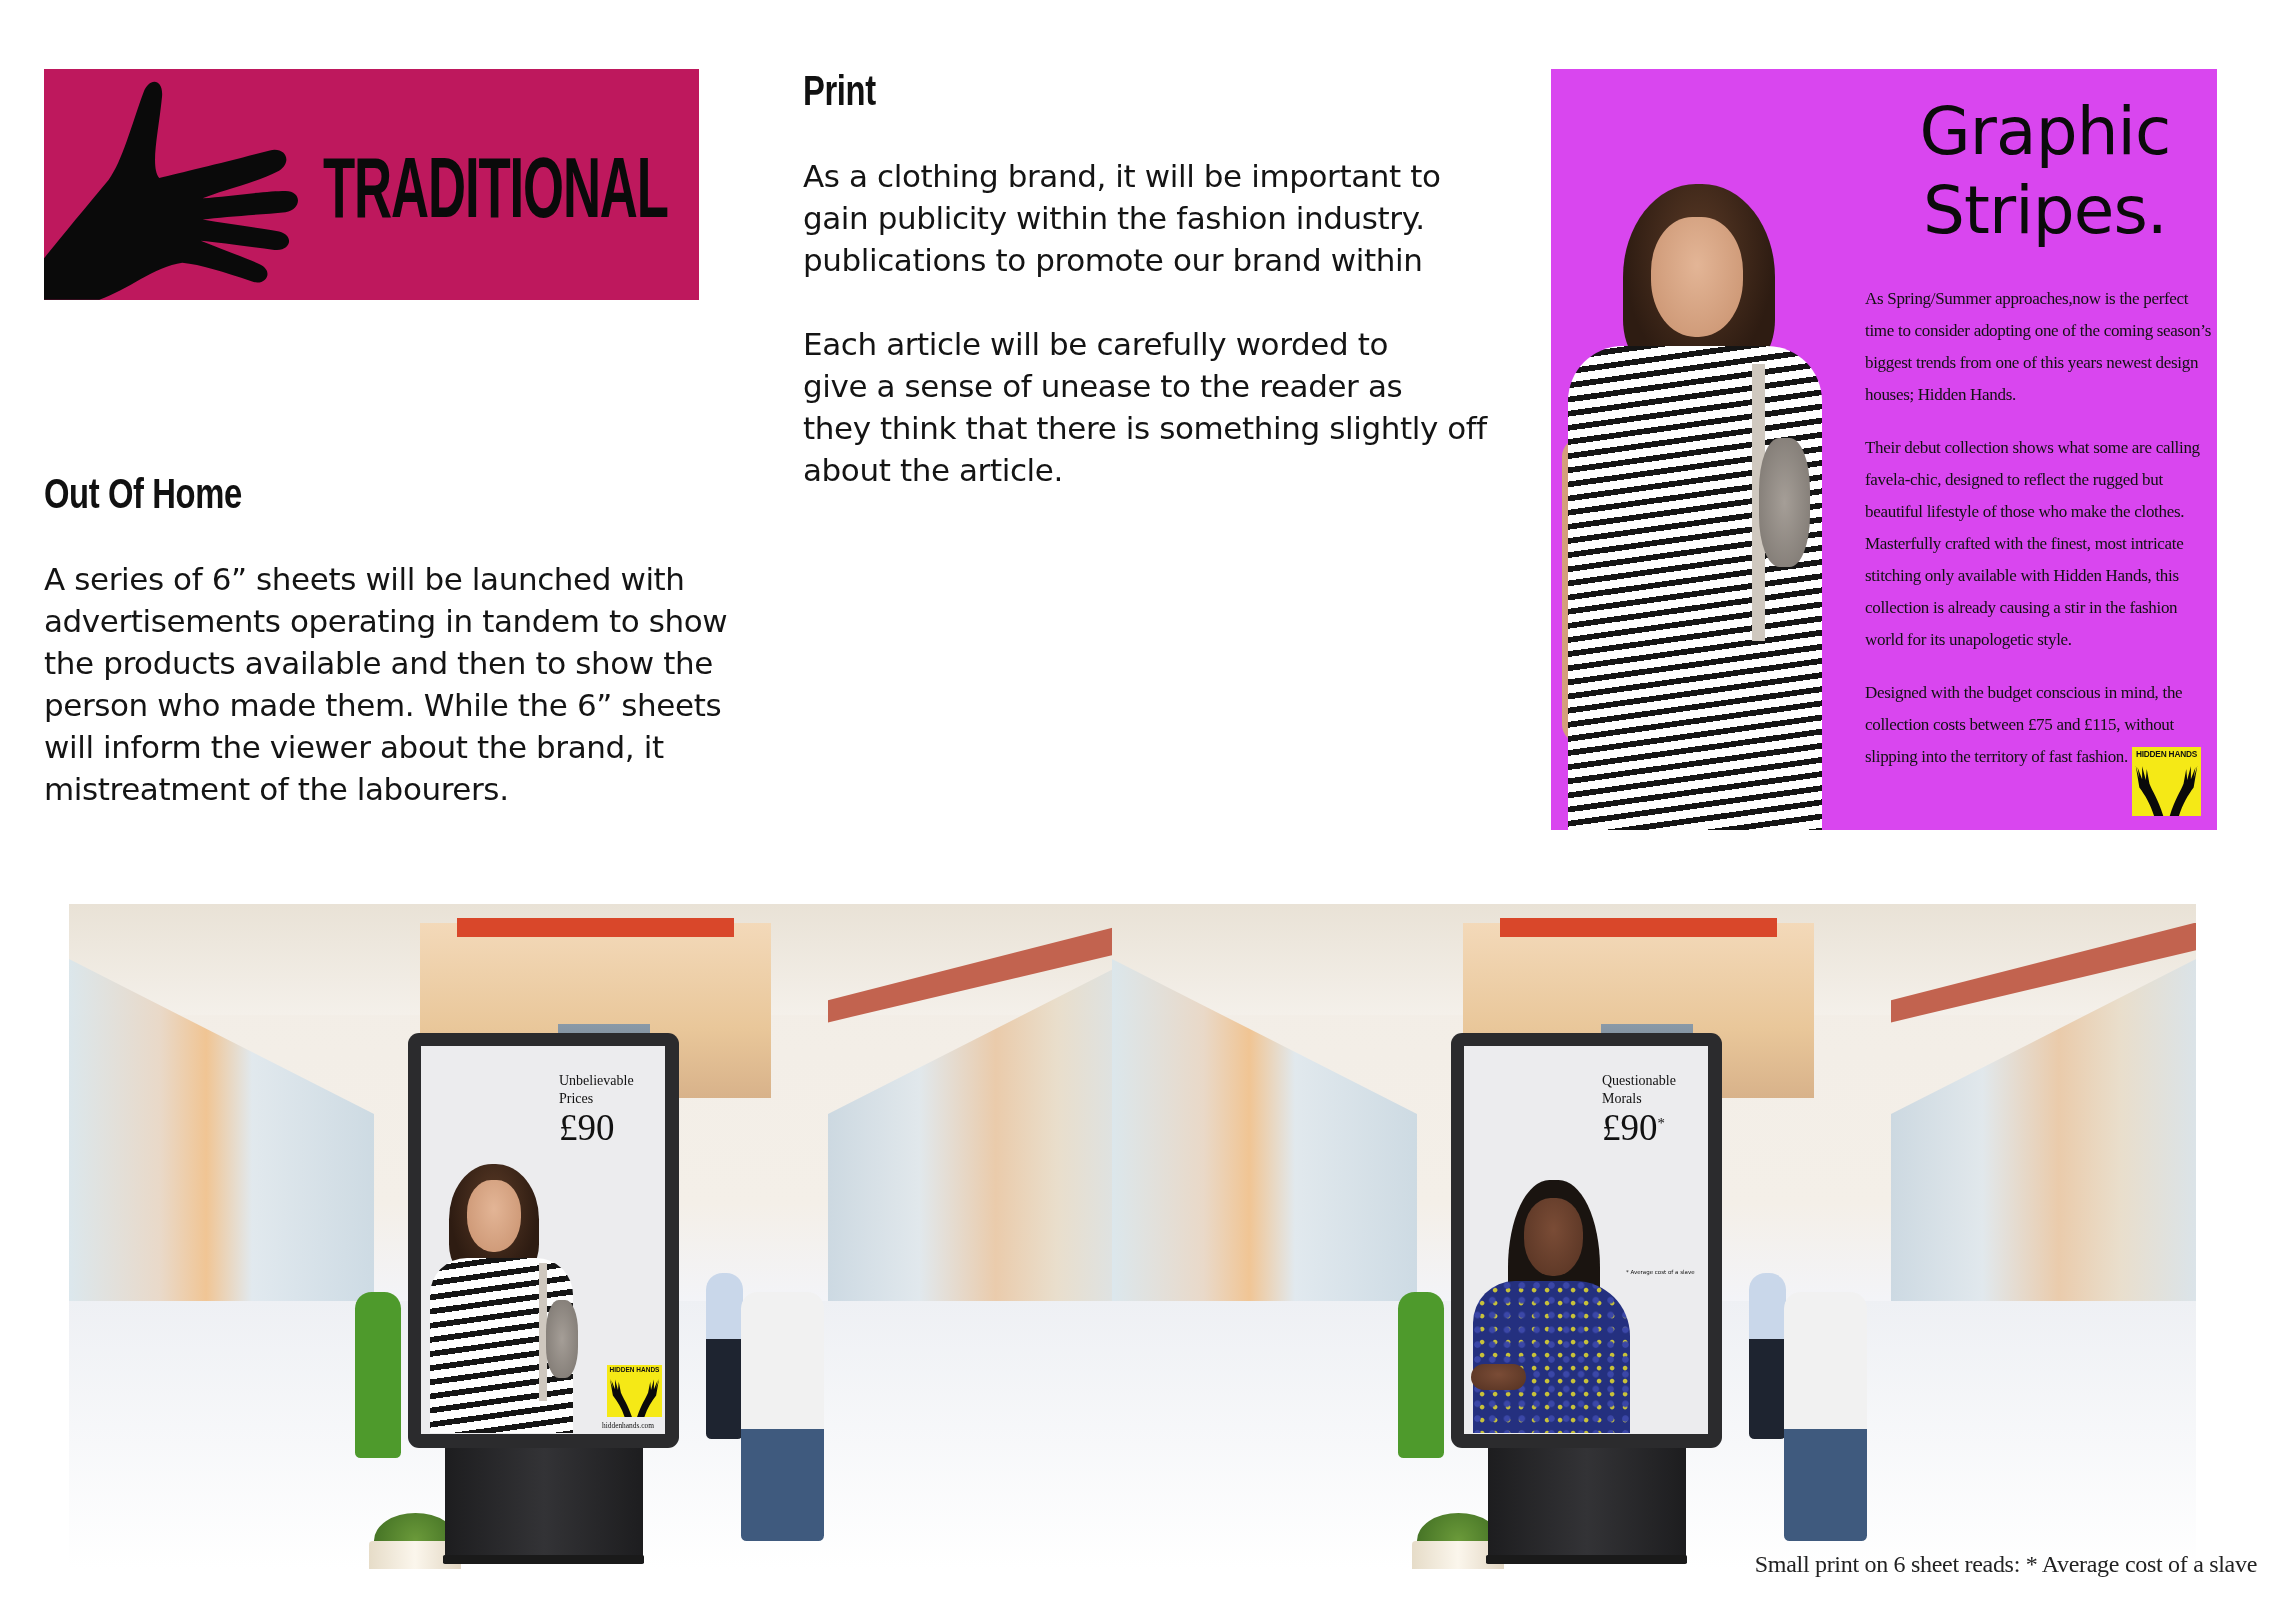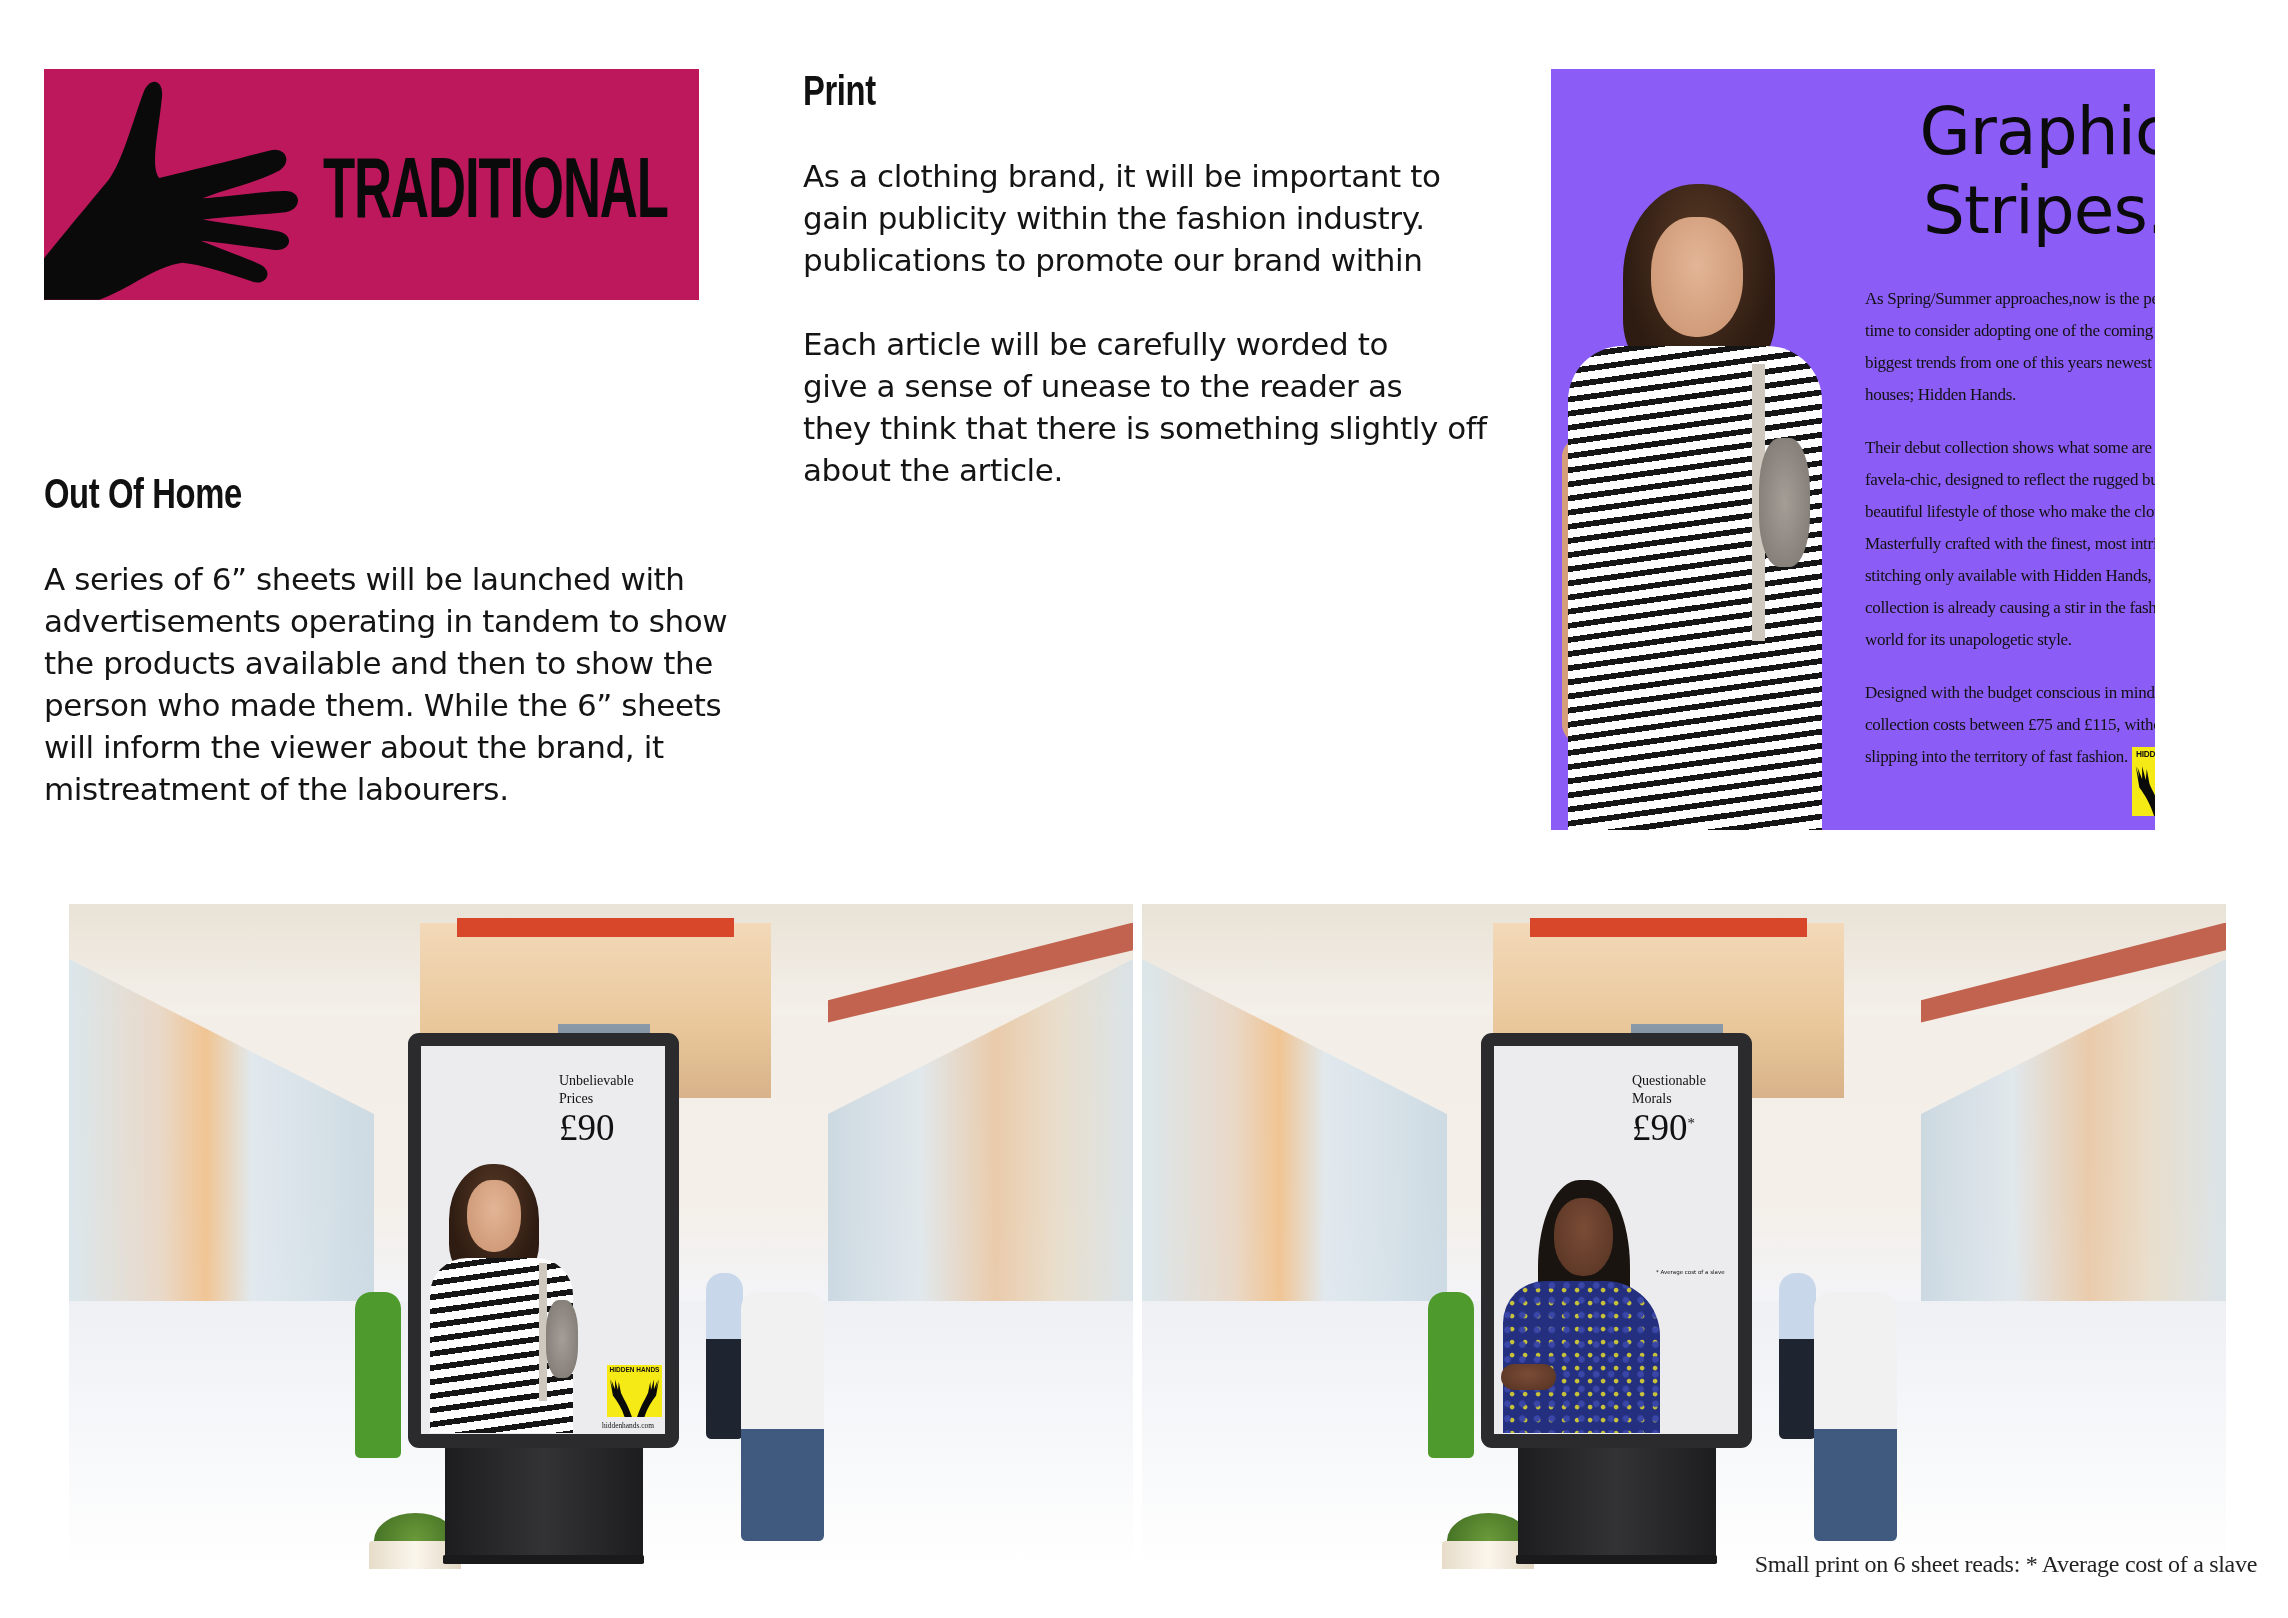--- a/index.html
+++ b/index.html
@@ -7,21 +7,21 @@
   .abs{position:absolute;}
   
   #logo{left:44px;top:69px;width:655px;height:231px;background:#be185d;overflow:hidden;}
   #logo svg{position:absolute;left:0;top:0;}
   #logo .logo-text{position:absolute;left:279px;top:76px;font-family:"Liberation Sans",sans-serif;font-weight:bold;font-size:85px;letter-spacing:-1.8px;transform:scaleX(0.62);transform-origin:left top;color:#0a0a0a;white-space:nowrap;line-height:1;}
   .heading{font-family:"Liberation Sans",sans-serif;font-weight:bold;font-size:42px;transform:scaleX(0.78);transform-origin:left top;letter-spacing:-0.5px;white-space:nowrap;line-height:1;}
   .body-text{font-family:"DejaVu Sans",sans-serif;font-size:31px;line-height:42px;letter-spacing:-0.4px;color:#141414;}
   .body-text p{margin:0;white-space:nowrap;}
   .body-text .gap{height:42px;}
   
-  #mag{left:1551px;top:69px;width:604px;height:761px;background:#8b5cf6;overflow:hidden;}
+  #mag{left:1551px;top:69px;width:666px;height:761px;background:#d946ef;overflow:hidden;}
   #mag .title{position:absolute;left:328px;top:23px;font-family:"DejaVu Sans",sans-serif;font-size:66px;line-height:79px;text-align:center;width:332px;color:#0b0b0b;letter-spacing:-0.9px;}
   #mag .copy{position:absolute;left:314px;top:214px;width:351px;font-family:Liberation Serif, serif;font-size:17px;line-height:32px;color:#111;letter-spacing:-0.3px;}
   #mag .copy p{margin:0 0 21px 0;}
   #mag .hh-logo{position:absolute;left:581px;top:678px;width:69px;height:69px;background:#f5e916;}
   .hh-logo .hh-label{position:absolute;left:0;top:1.8px;width:100%;text-align:center;font-family:"Liberation Sans",sans-serif;font-weight:bold;font-size:8.3px;letter-spacing:-0.2px;white-space:nowrap;}
   
   .mall{top:904px;width:1064px;height:665px;overflow:hidden;background:linear-gradient(180deg,#f2ede6 0%,#f4efe8 45%,#f3f4f8 60%,#ffffff 100%);}
   .mall .ceiling{position:absolute;left:0;top:0;width:100%;height:111px;background:linear-gradient(180deg,#e9e2d6,#f4f0ea);}
   .mall .mezz{position:absolute;left:351px;top:18.5px;width:351px;height:175px;background:linear-gradient(180deg,#f3d9b9,#e9c79a 60%,#d8b28a);}
   .mall .mezz-red{position:absolute;left:388px;top:14px;width:277px;height:18.5px;background:#d9472a;}
@@ -154,21 +154,21 @@
           <path d="M71,20 L67,34 L69,22 L64,35 L64,21 L60,36 L59,24 L56,40 C53,48 47,56 41,75 L51,75 C55,62 61,52 67,44 Z" fill="#0a0a0a"></path>
         </svg>
       </div>
       <div class="ad-url">hiddenhands.com</div>
     </div>
     <div class="base"></div>
     <div class="base-foot"></div>
   </div>
 </div>
 
-<div class="abs mall" style="left:1142px;padding-left:20px;">
+<div class="abs mall" style="left:1112px;padding-left:20px;">
   <div class="ceiling"></div>
   <div class="mezz"></div>
     <div class="mezz-red"></div>
     <div class="escalator"></div>
   <div class="store-left"></div>
     <div class="store-right-top"></div>
     <div class="store-right"></div>
   <div class="floor"></div>
   <div class="person" style="left:286px;top:388px;width:46px;height:166px;background:#4e9a2c;"></div>
   <div class="person" style="left:637px;top:369px;width:37px;height:166px;background:linear-gradient(180deg,#c9d7ea 40%,#1e2430 40%);"></div>

